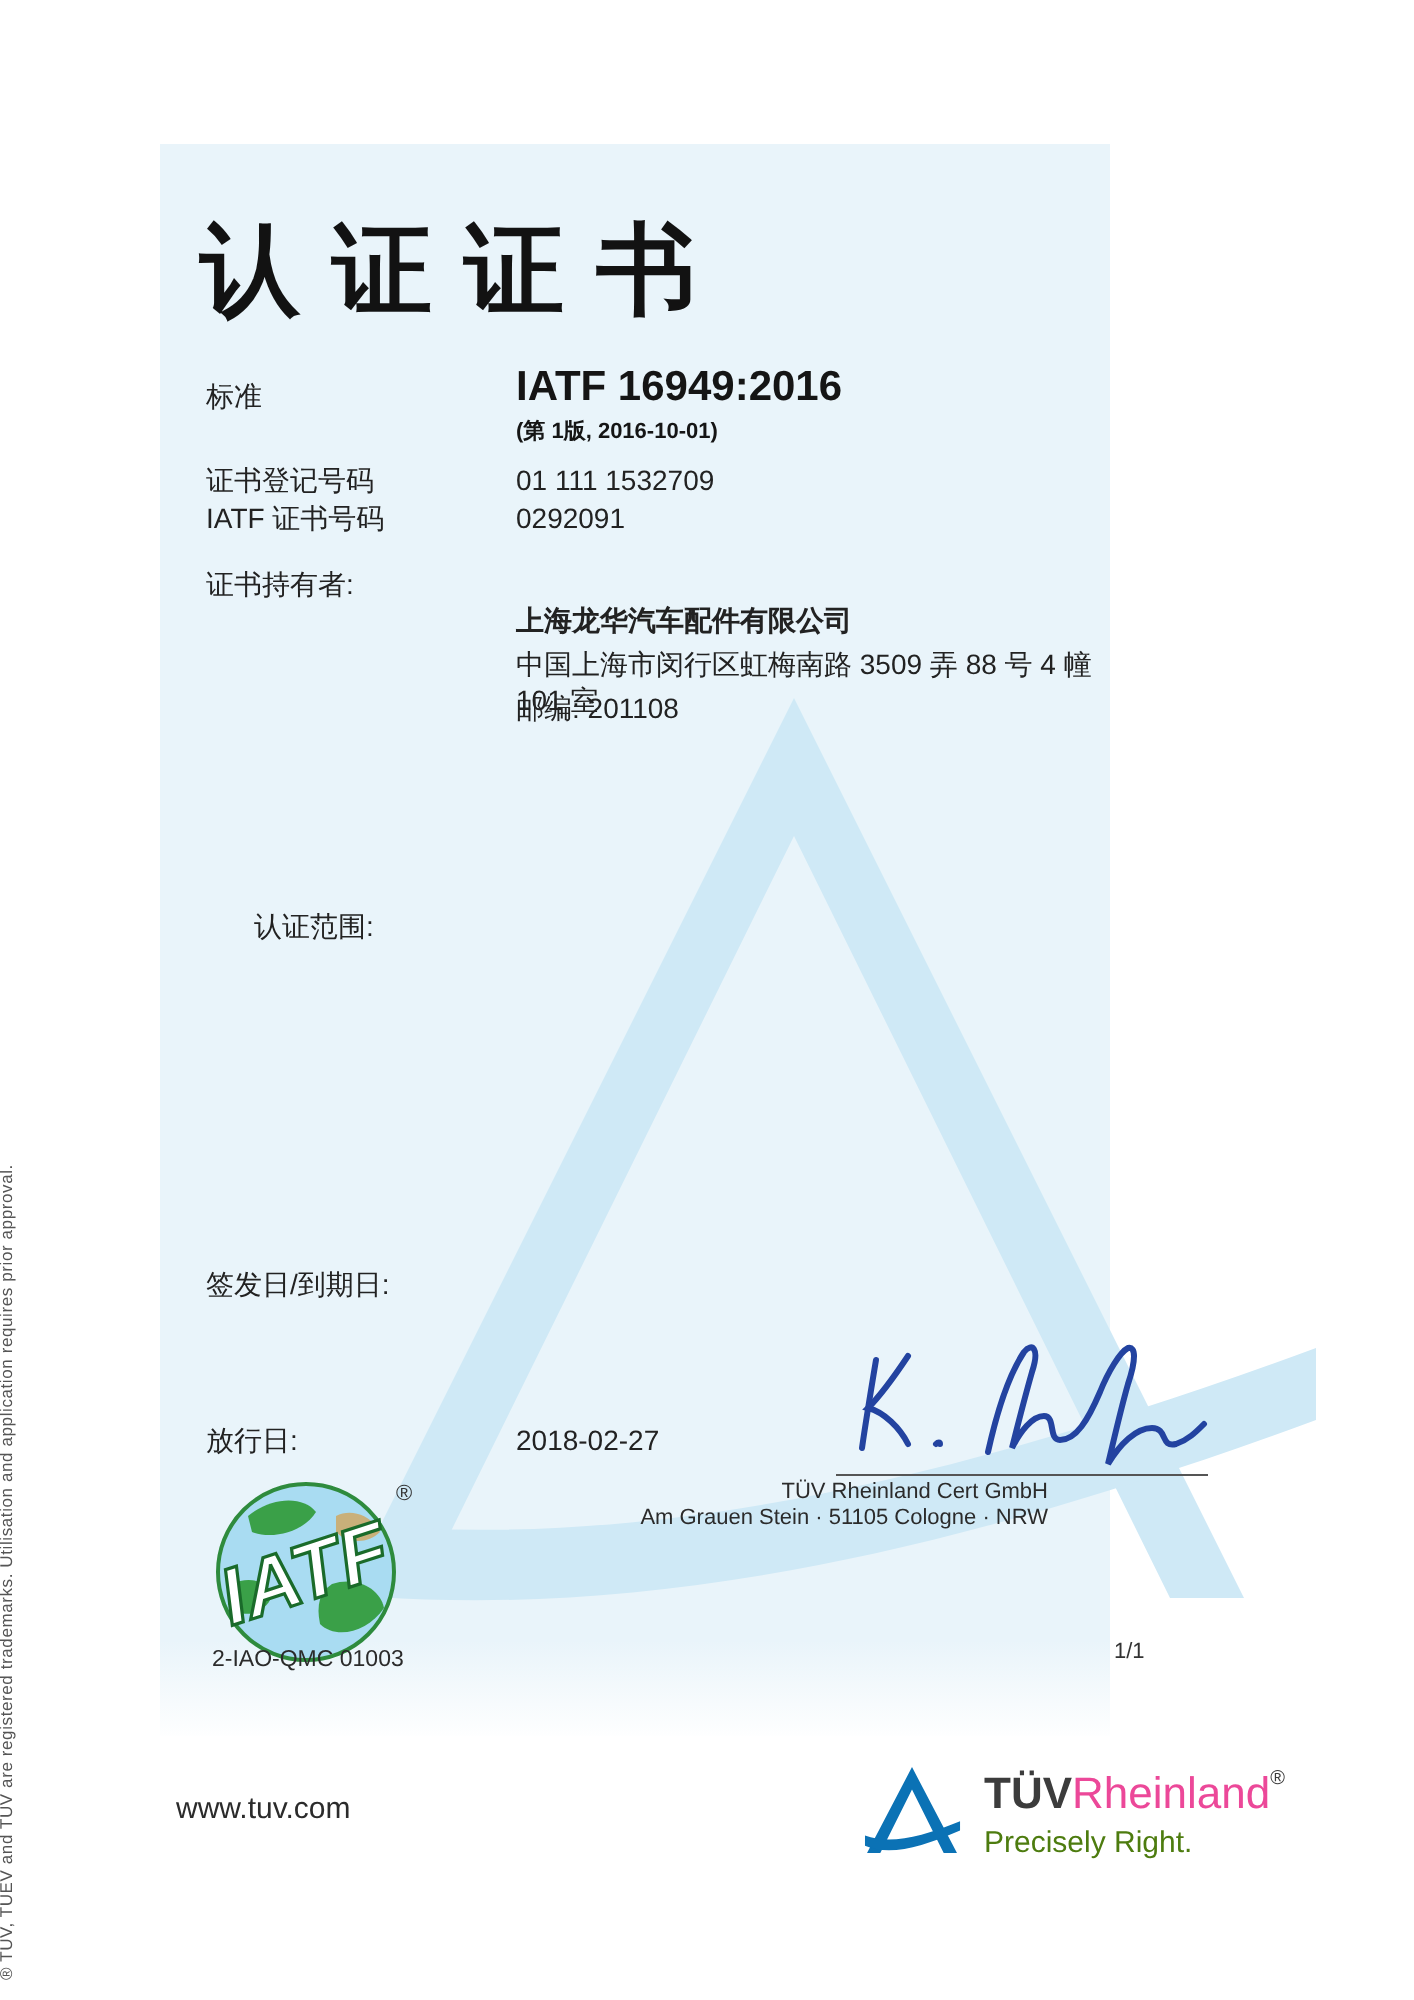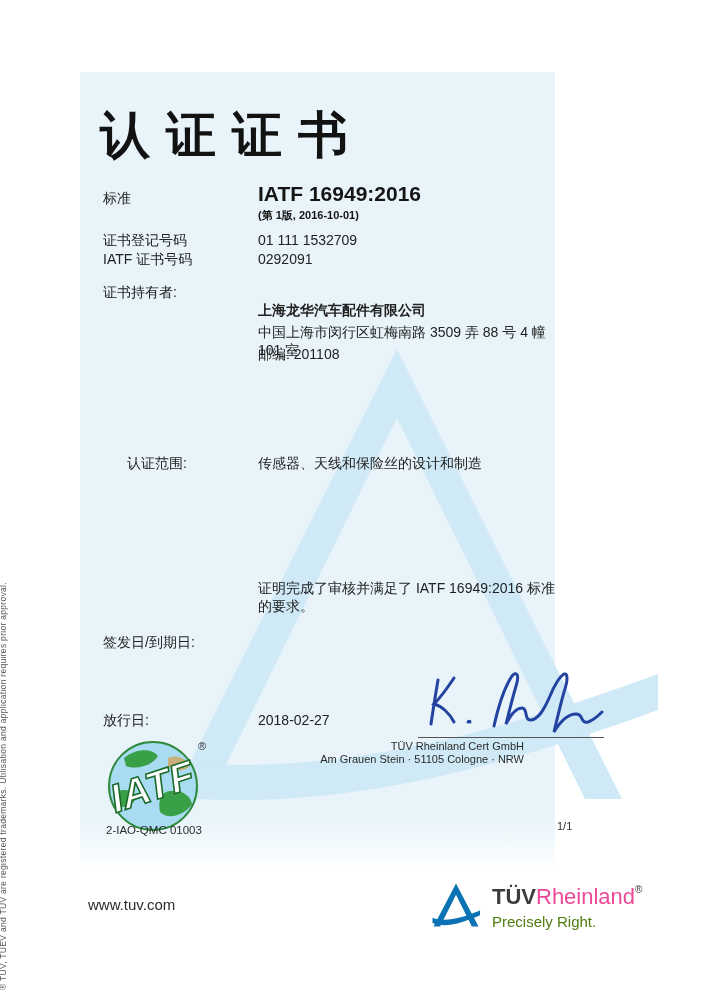--- a/index.html
+++ b/index.html
@@ -67,23 +67,21 @@
   <div class="abs value" style="left:178px; top:160px;">01 111 1532709</div>
   <div class="abs label" style="left:23px; top:179px;">IATF 证书号码</div>
   <div class="abs value" style="left:178px; top:179px;">0292091</div>
 
   <div class="abs label" style="left:23px; top:212px;">证书持有者:</div>
   <div class="abs value company" style="left:178px; top:230px;">上海龙华汽车配件有限公司</div>
   <div class="abs value" style="left:178px; top:252px;">中国上海市闵行区虹梅南路 3509 弄 88 号 4 幢 101 室</div>
   <div class="abs value" style="left:178px; top:274px;">邮编: 201108</div>
 
   <div class="abs label" style="left:23px; top:383px;margin-left:24px;">认证范围:</div>
-  <div class="abs value" style="left:178px; top:383px;">传感器、天线和保险丝的设计和制造</div>
 
-  <div class="abs value" style="left:178px; top:508px;">证明完成了审核并满足了 IATF 16949:2016 标准的要求。</div>
 
   <div class="abs label" style="left:23px; top:562px;">签发日/到期日:</div>
 
   <div class="abs label" style="left:23px; top:640px;">放行日:</div>
   <div class="abs value" style="left:178px; top:640px;">2018-02-27</div>
 
   <svg class="abs sig-svg" style="left:330px; top:590px;" width="200" height="75" viewBox="0 0 200 75">
     <g fill="none" stroke="#2343a0" stroke-width="3" stroke-linecap="round">
       <path d="M28 18 C26 30 23 48 21 62"></path>
       <path d="M44 16 C36 28 28 38 24 42 C32 44 40 52 44 60"></path>

